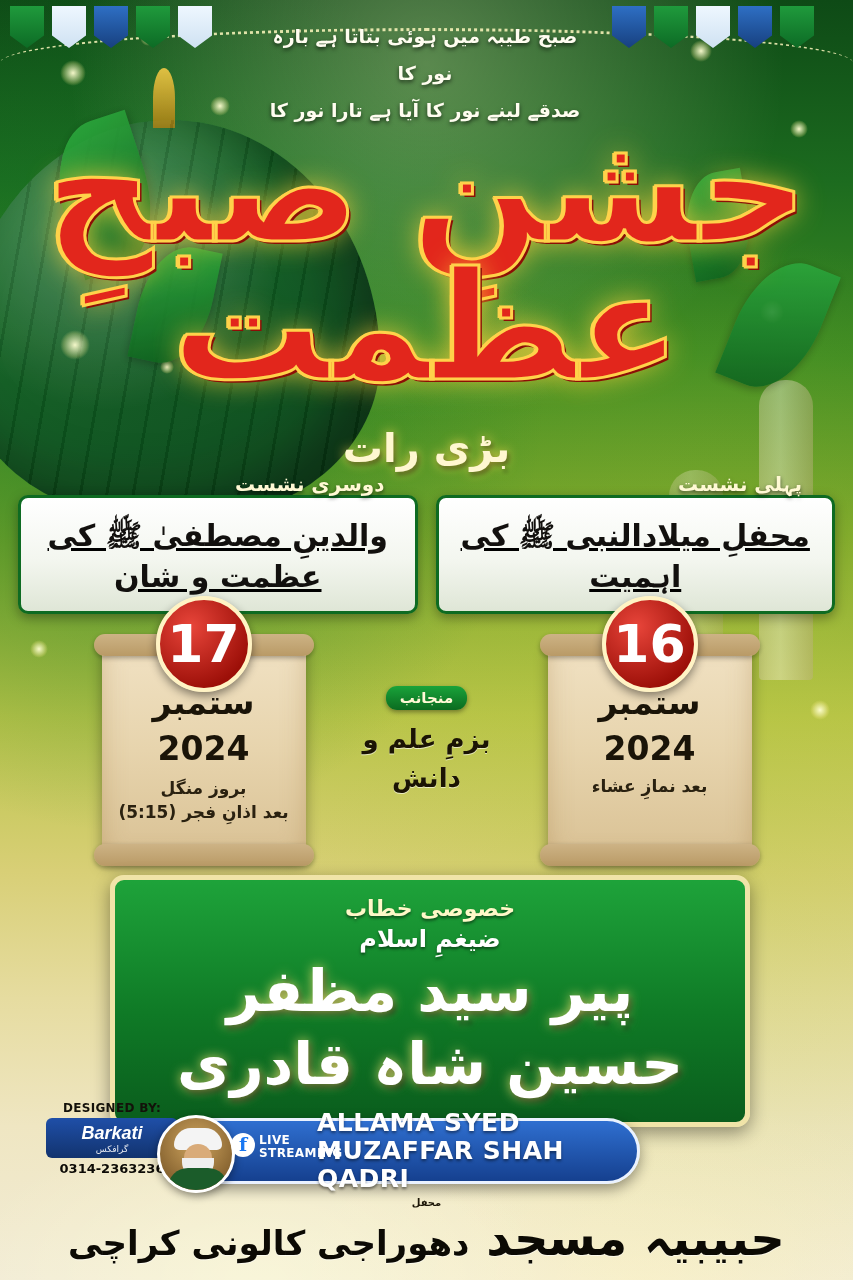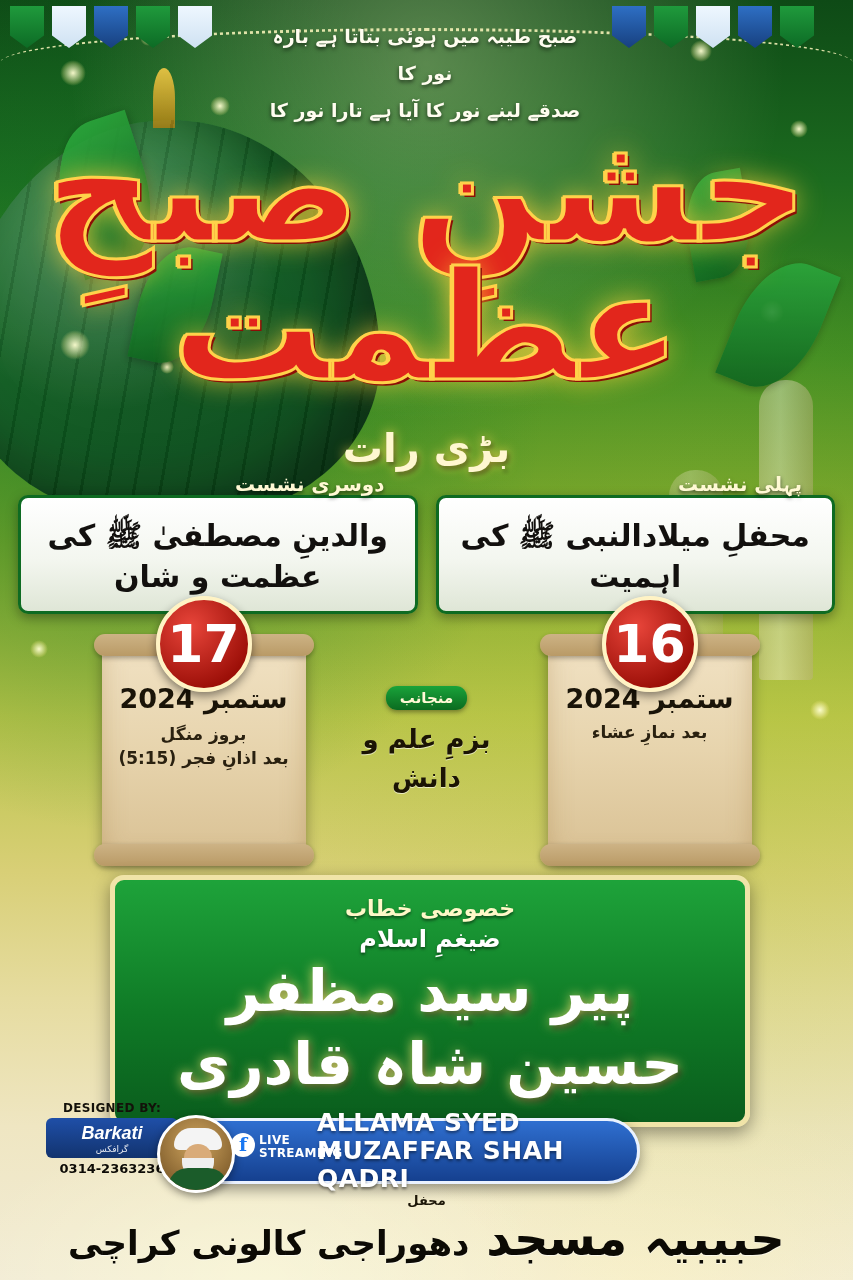--- a/index.html
+++ b/index.html
@@ -128,20 +128,21 @@
     justify-content:center; align-items:flex-start;
   }
   .session{
     position:relative; width: 430px;
     background: linear-gradient(180deg,#ffffff 0%,#f3f6ef 55%,#dfe6d6 100%);
     border: 3px solid #0e6b22;
     border-radius: 10px;
     box-shadow: 0 4px 12px rgba(0,0,0,.35);
     padding: 18px 12px 14px;
     text-align:center;
+    text-decoration:underline;
   }
   .session .kicker{
     position:absolute; top:-26px; right: 30px;
     color:#fff9d4; font-size:20px; font-weight:700;
     text-shadow: 0 2px 4px rgba(0,0,0,.6);
   }
   .session .txt{
     font-size:30px; font-weight:700; color:#12100e;
     line-height:1.35;
   }
@@ -173,21 +174,21 @@
     position:absolute; top:-44px; left:50%; transform:translateX(-50%);
     width:96px; height:96px; border-radius:50%;
     background: radial-gradient(circle at 35% 30%, #e8453a, #9c0f08 75%);
     border: 4px solid #fff3c4;
     color:#fff;
     font-size:52px; font-weight:700;
     display:flex; align-items:center; justify-content:center;
     box-shadow: 0 4px 10px rgba(0,0,0,.45);
     z-index:3;
   }
-  .scroll .d1{ font-size:27px; font-weight:700; color:#1a1408; line-height:1.4; }
+  .scroll .d1{ font-size:33px; font-weight:700; color:#1a1408; line-height:1.4; }
   .scroll .d2{ font-size:17px; font-weight:700; color:#2a2110; margin-top:6px; }
   .scroll .d3{ font-size:17px; font-weight:700; color:#2a2110; margin-top:4px; }
 
   .middle-tag{
     position: relative;
     width: 190px; margin-top: 46px;
     text-align:center;
   }
   .middle-tag .ribbon{
     display:inline-block;
@@ -291,21 +292,21 @@
     text-align:left; letter-spacing:.5px;
     margin-left: 66px;
     text-shadow:0 2px 3px rgba(0,0,0,.45);
   }
 
   
   .footer{
     position:absolute; left:0; right:0; bottom:12px; text-align:center;
   }
   .footer .crest{
-    font-size:13px; color:#1c1607; font-weight:700; margin-bottom:2px;
+    font-size:10px; color:#1c1607; font-weight:700; margin-bottom:2px;
   }
   .footer .mname{
     font-size:48px; font-weight:700; color:#0c0a04;
     line-height:1.2;
     text-shadow: 0 1px 0 rgba(255,255,255,.55);
   }
   .footer .maddr{ font-size:34px; }
 </style>
 </head>
 <body>

